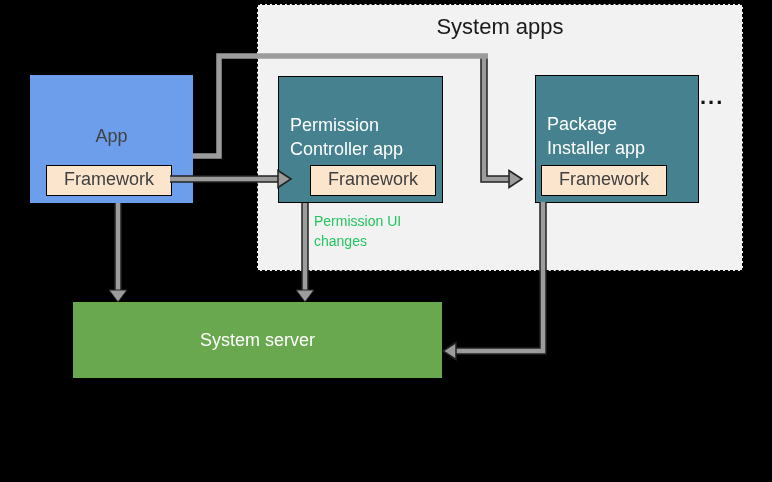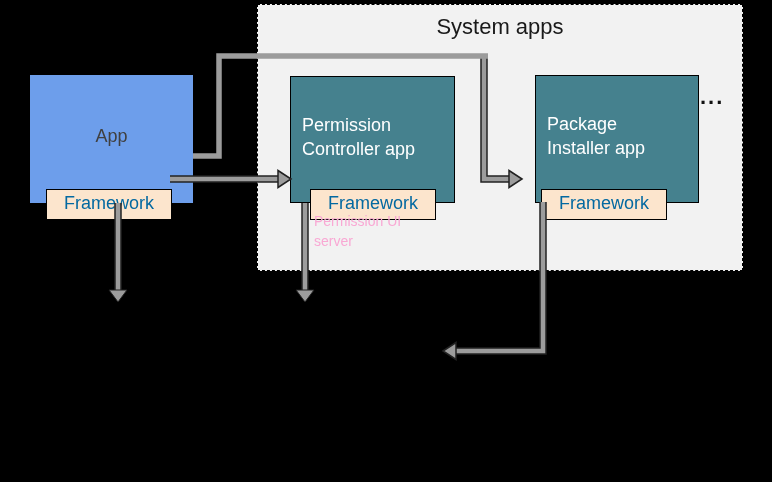--- a/index.html
+++ b/index.html
@@ -19,37 +19,37 @@
   }
   .ellipsis {
     position:absolute; left:700px; top:86px; font-size:22px; font-weight:bold;
     letter-spacing:2px; color:#111; line-height:22px;
   }
   
   .box { position:absolute; box-sizing:border-box; }
   .box-app { left:30px; top:75px; width:163px; height:128px; background:var(--blue,#6d9eeb); }
   .label-app { position:absolute; left:0; top:49px; width:100%; text-align:center;
                color:#404040; font-size:18px; line-height:24px; }
-  .box-pc { left:290px; top:76px; width:165px; height:127px;
+  .box-pc { left:278px; top:76px; width:165px; height:127px;
             background:var(--teal,#45818e); border:1.5px solid #000; }
   .box-pi { left:535px; top:75px; width:164px; height:128px;
             background:var(--teal,#45818e); border:1.5px solid #000; }
   .teal-label { position:absolute; left:11px; top:36px; width:135px;
                 color:#fff; font-size:18px; line-height:24px; }
   .fw { position:absolute; width:126px; height:31px;
         background:var(--cream,#fce5cd); border:1.5px solid #000; box-sizing:border-box;
-        text-align:center; font-size:18px; line-height:27px; color:#0369a1;margin-top:24px; }
+        text-align:center; font-size:18px; line-height:27px; color:#404040; }
   .fw-app { left:46px; top:165px; }
   .fw-pc  { left:310px; top:165px; }
   .fw-pi  { left:541px; top:165px; }
   .box-server { left:73px; top:302px; width:369px; height:76px;
                 background:var(--green,#6aa84f); color:#fff; font-size:18px;
                 text-align:center; line-height:76px; }
   
-  .note { position:absolute; font-size:14px; color:#f9a8d4; line-height:20px; white-space:nowrap; }
+  .note { position:absolute; font-size:14px; color:#22c55e; line-height:20px; white-space:nowrap; }
   .note-pc { left:314px; top:211px; }
   .note-pi { left:550px; top:212px; }
   
   .wires { position:absolute; left:0; top:0; width:772px; height:482px; }
 </style>
 </head>
 <body>
 
 <div class="stage" style="--bg: #000000; --container-bg: #f2f2f2; --blue: #6d9eeb; --teal: #45818e; --cream: #fce5cd; --green: #6aa84f; --wire: #9c9c9c; --wire-outline: #222222;">
 
@@ -66,24 +66,25 @@
   <div class="box box-pc">
     <div class="teal-label">Permission Controller app</div>
   </div>
   <div class="fw fw-pc">Framework</div>
 
   <div class="box box-pi">
     <div class="teal-label">Package Installer app</div>
   </div>
   <div class="fw fw-pi">Framework</div>
 
+  <div class="box box-server">System server</div>
 
   <div class="note note-pc">
     <div>Permission UI</div>
-    <div>server</div>
+    <div>changes</div>
   </div>
 
   <svg class="wires" viewBox="0 0 772 482" xmlns="http://www.w3.org/2000/svg">
 
     <g>
       <polyline points="484,54 484,179 511,179" fill="none" stroke="var(--wire-outline)" stroke-width="7.5"></polyline>
       <polyline points="484,54 484,179 511,179" fill="none" stroke="var(--wire)" stroke-width="4.5"></polyline>
       <polygon points="522,179 509,170.5 509,187.5" fill="var(--wire)" stroke="var(--wire-outline)" stroke-width="1.5"></polygon>
     </g>
 

